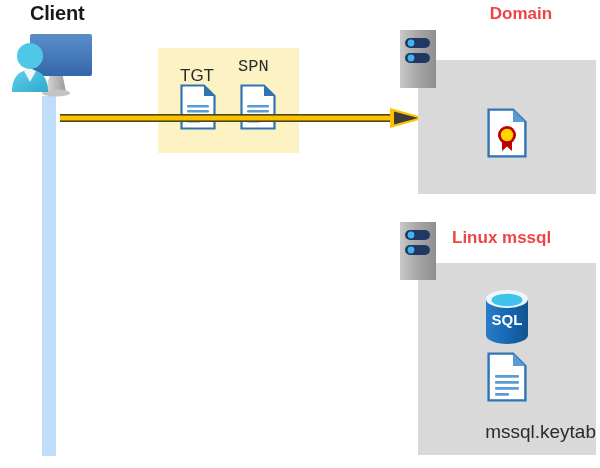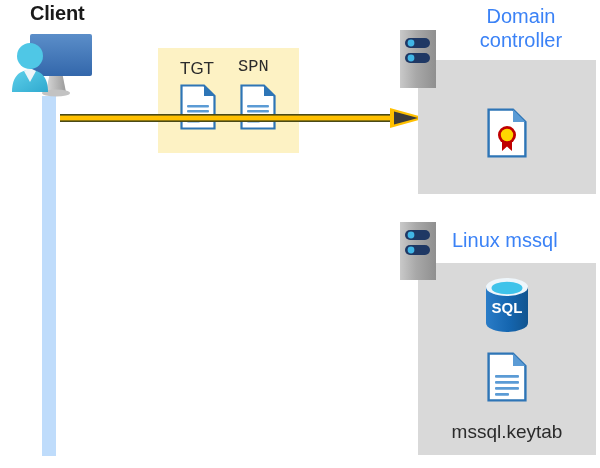--- a/index.html
+++ b/index.html
@@ -40,21 +40,21 @@
   
   #message-box {
     left: 158px; top: 48px;
     width: 141px; height: 105px;
     background: #fdf2c4;
   }
   .doc-label {
     font-size: 17px;
     color: #2b2b2b;
   }
-  #tgt-label { left: 180px; top: 59px; }
+  #tgt-label { left: 180px; top: 66px; }
   #spn-label { left: 238px; top: 57px; font-family: Liberation Mono, monospace; }
   #tgt-doc { left: 180px; top: 84px; width: 36px; height: 46px; }
   #spn-doc { left: 240px; top: 84px; width: 36px; height: 46px; }
 
   
   #flow-arrow {
     left: 60px; top: 106px;
     width: 366px; height: 24px;
   }
 
@@ -71,42 +71,42 @@
     width: 178px; height: 192px;
   }
 
   
   .server-icon { width: 36px; height: 58px; }
   #dc-server { left: 400px; top: 30px; }
   #linux-server { left: 400px; top: 222px; }
 
   
   .panel-title {
-    font-size: 20px;
-    font-weight: normal;
-    color: #3b82f6;
+    font-size: 17px;
+    font-weight: bold;
+    color: #ef4444;
     line-height: 1.22;
   }
   #dc-title {
     left: 446px; top: 4px;
     width: 150px;
     text-align: center;
   }
   #linux-title {
     left: 452px; top: 228px;
   }
 
   
   #cert-icon  { left: 487px; top: 108px; width: 40px; height: 50px; }
-  #sql-icon   { left: 483px; top: 278px; width: 48px; height: 54px; }
+  #sql-icon   { left: 483px; top: 290px; width: 48px; height: 54px; }
   #keytab-doc { left: 487px; top: 352px; width: 40px; height: 50px; }
   #keytab-label {
     left: 418px; top: 421px;
     width: 178px;
-    text-align: center;
+    text-align: right;
     font-size: 19px;
     color: #2b2b2b;
   }
 </style>
 </head>
 <body>
 
 <div id="canvas">
 
   <div class="abs" id="client-lifeline"></div>
@@ -183,21 +183,20 @@
 
       <path d="M330 2 L366 12 L330 22 Z" fill="#ffc000"></path>
       <path d="M334 5.5 L358 12 L334 18.5 Z" fill="#3b3b3b"></path>
     </svg>
   </div>
 
   <div class="abs panel" id="dc-panel"></div>
 
   <div class="abs panel-title" id="dc-title">
     <div>Domain</div>
-    <div>controller</div>
   </div>
 
   <div class="abs server-icon" id="dc-server">
     <svg viewBox="0 0 36 58" width="36" height="58">
       <defs>
         <linearGradient id="srvGradA" x1="0" y1="0" x2="1" y2="0">
           <stop offset="0" stop-color="#c9c9c9"></stop>
           <stop offset="0.45" stop-color="#a8a8a8"></stop>
           <stop offset="1" stop-color="#8f8f8f"></stop>
         </linearGradient>

